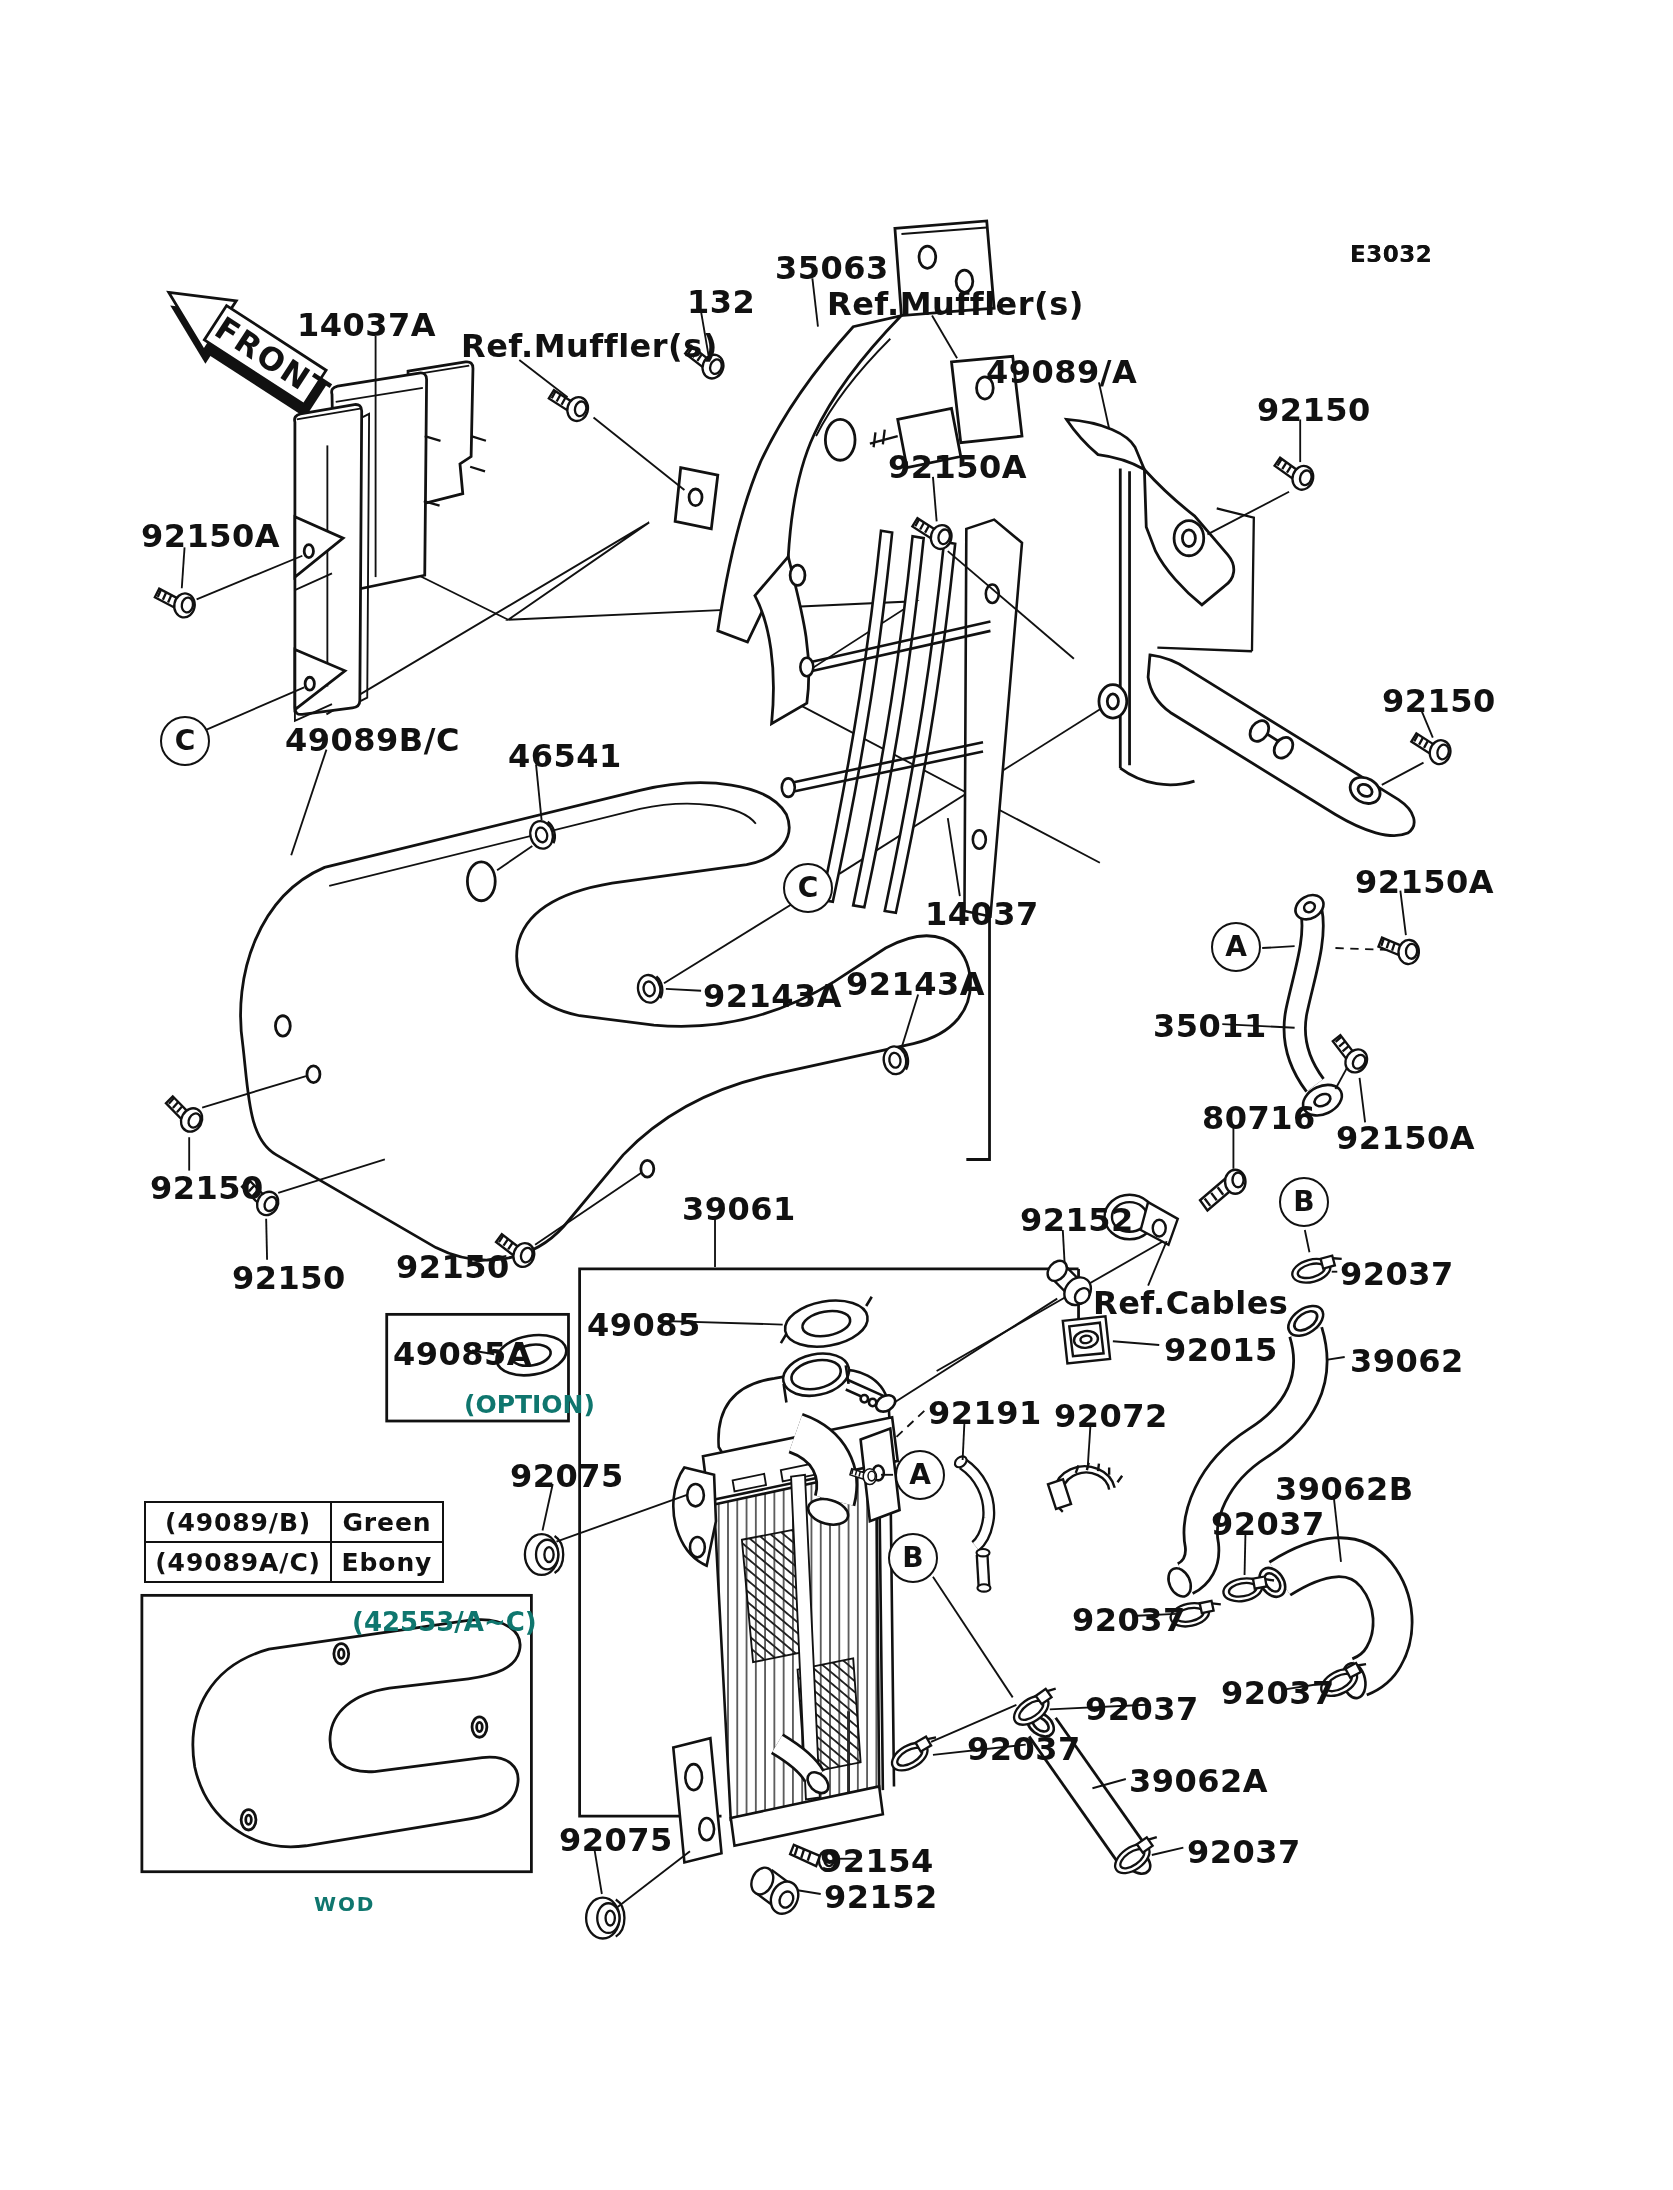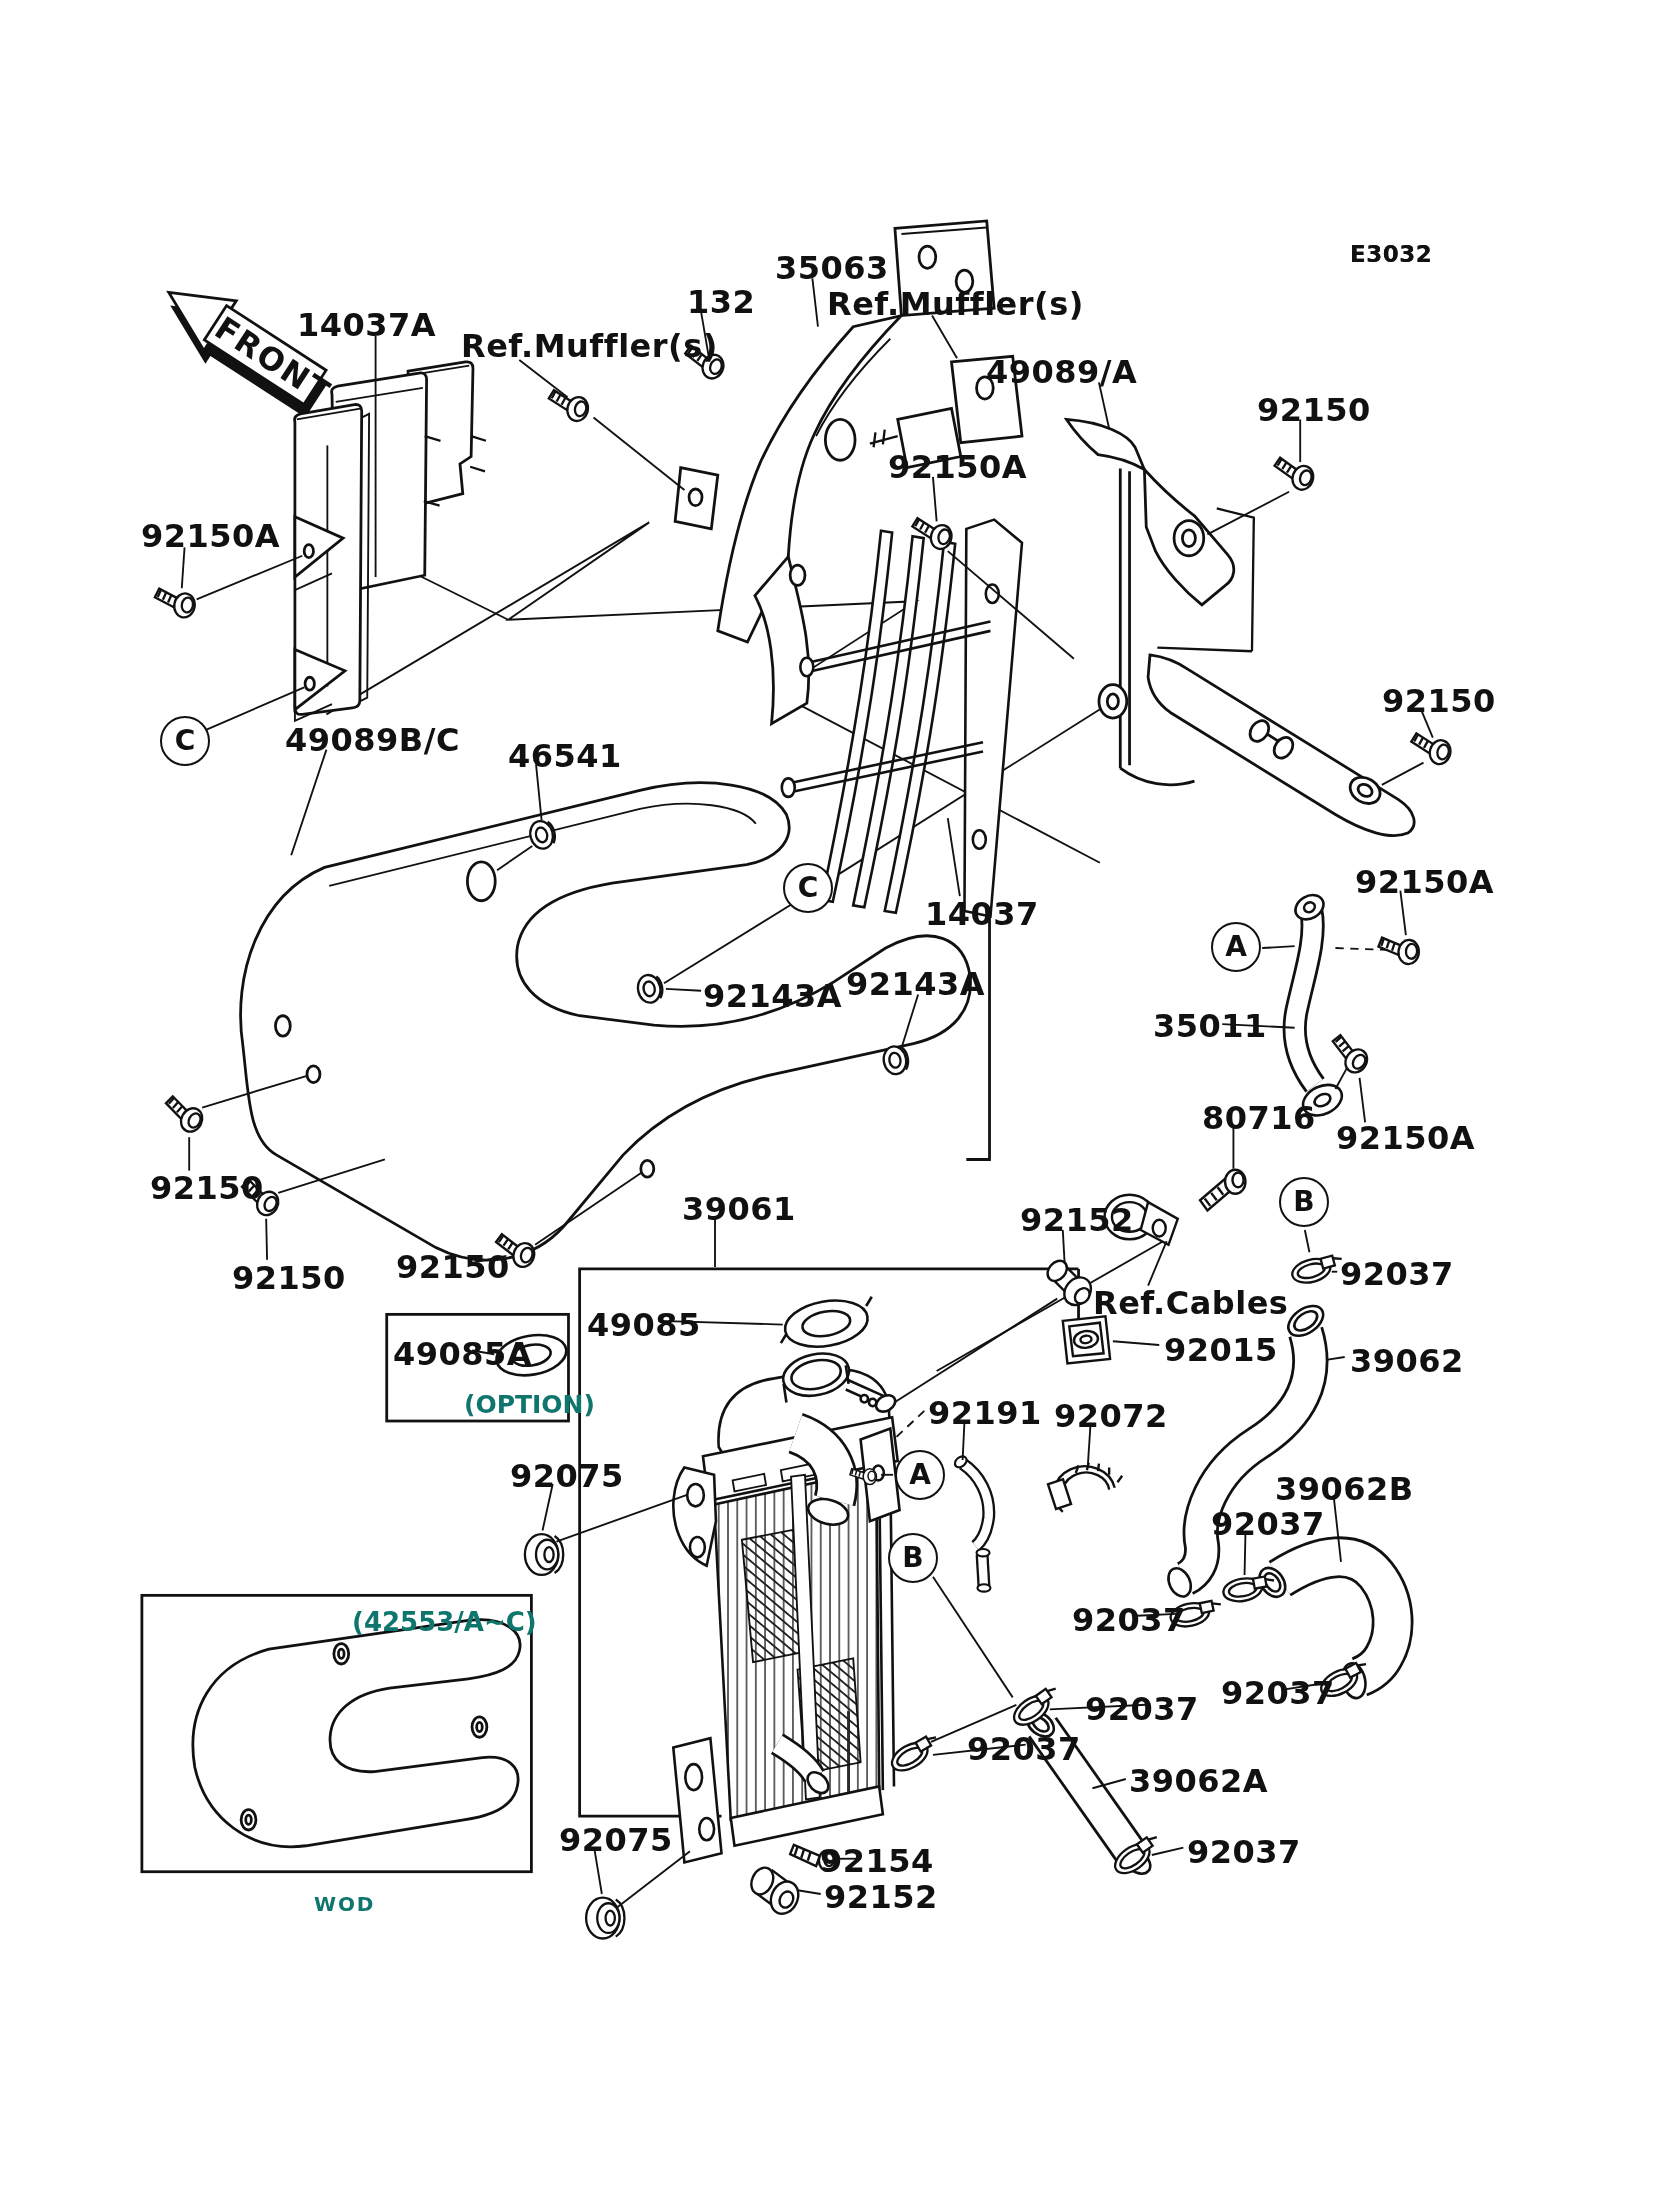--- a/index.html
+++ b/index.html
@@ -412,20 +412,32 @@
     <path d="M1276,1992 L1242,2000"></path>
     <path d="M641,1994 L649,2042"></path>
     <path d="M666,2056 L744,1996"></path>
     <path d="M928,2004 L903,2004"></path>
     <path d="M885,2042 L860,2038"></path>
   </g>
 </svg>
 
   <div class="plabel small" style="left:1350px;top:243px;">E3032</div>
 
+  <table class="color-table">
+    <tbody>
+        <tr>
+      <td class="c1">(49089/B)</td>
+      <td class="c2">Green</td>
+    </tr>
+    <tr>
+      <td class="c1">(49089A/C)</td>
+      <td class="c2">Ebony</td>
+    </tr>
+  </tbody>
+    </table>
 
   <div id="insetcap">(42553/A~C)</div>
   <div id="optcap">(OPTION)</div>
   <div id="wod">WOD</div>
 
   <div id="labels-layer">
       <div class="plabel" style="left: 1350px; top: 243px; font-size: 23px;">E3032</div>
       <div class="plabel" style="left: 297px; top: 309px;">14037A</div>
       <div class="plabel" style="left: 461px; top: 330px;">Ref.Muffler(s)</div>
       <div class="plabel" style="left: 687px; top: 286px;">132</div>

